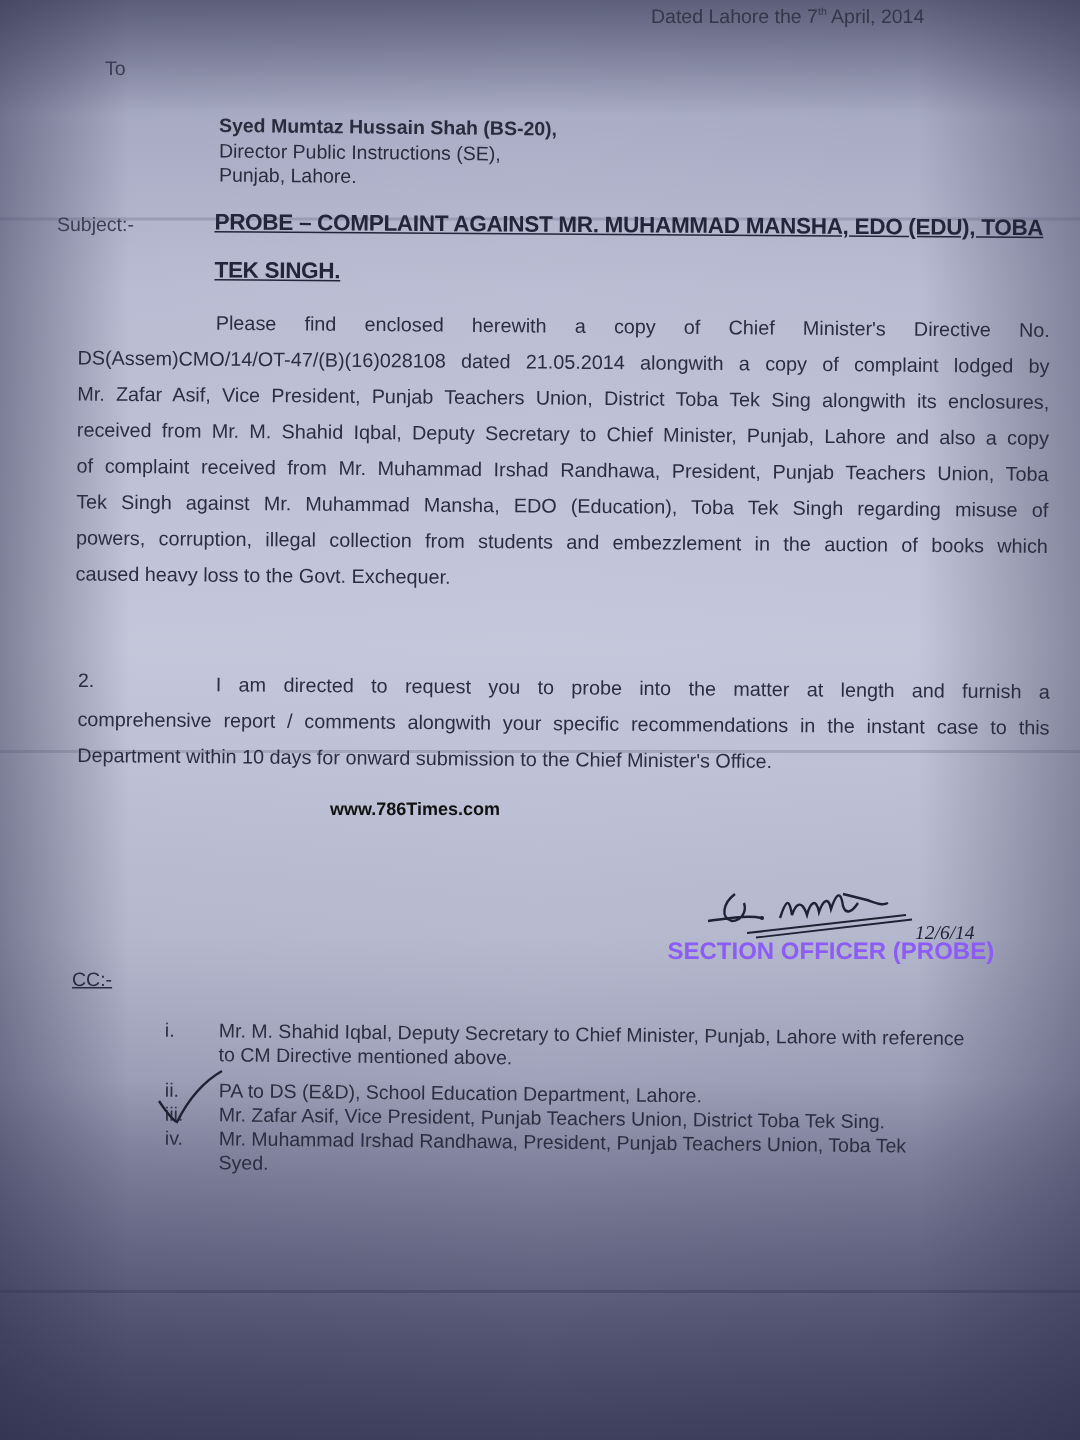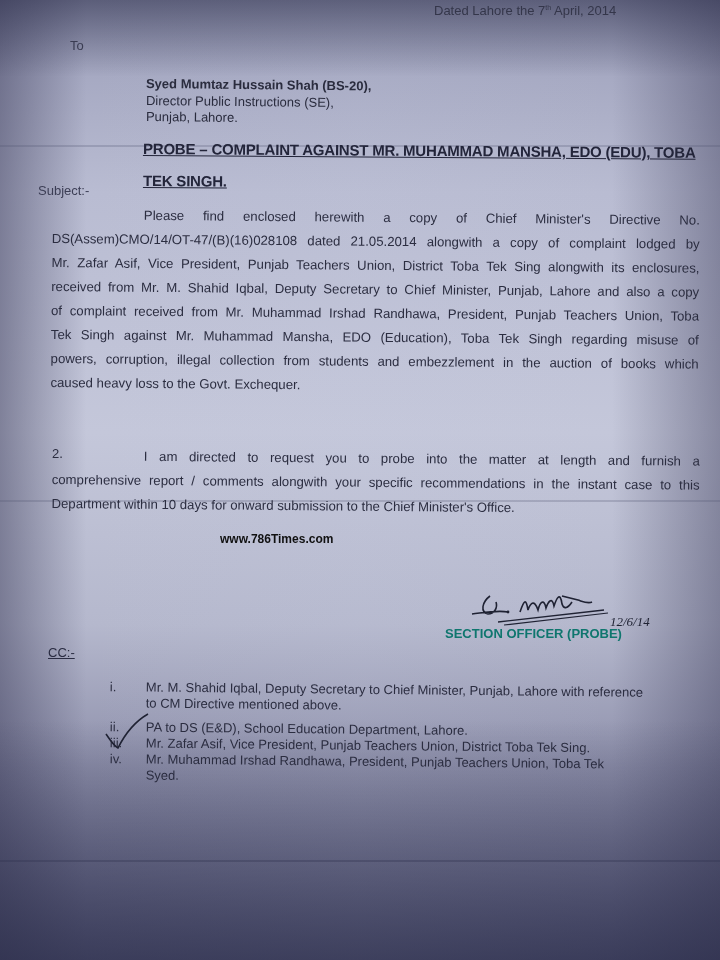--- a/index.html
+++ b/index.html
@@ -12,29 +12,29 @@
       linear-gradient(90deg, rgba(60,60,90,0.5) 0%, rgba(60,60,90,0) 12%, rgba(200,205,225,0.1) 50%, rgba(60,60,90,0) 85%, rgba(60,60,90,0.45) 100%),
       linear-gradient(180deg, #9a9db8 0%, #b9bcd2 20%, #c4c7da 45%, #b5b8cd 65%, #8e90ab 80%, #66688a 100%);
   }
   .fold { position:absolute; left:0; width:720px; height:2px; background:rgba(80,82,110,0.25); }
   .abs { position:absolute; white-space:nowrap; }
   .date { top:3px; left:434px; font-size:13px; color:#34364a; }
   .date sup { font-size:7px; }
   .to { top:38px; left:53px; font-size:13px; color:#3a3c52;margin-left:17px; }
   .addr { left:146px; font-size:13px; color:#2a2c3e; transform:rotate(0.6deg); transform-origin:left; }
   .addr.b { font-weight:bold; }
-  .subj-label { top:142px; left:38px; font-size:13px; color:#3c3e55;margin-top:41px; }
+  .subj-label { top:142px; left:38px; font-size:13px; color:#3c3e55; }
   .subj { left:143px; font-size:15px; font-weight:bold; text-decoration:underline; color:#23253a; letter-spacing:-0.2px; transform:rotate(0.4deg); transform-origin:left; }
   .para { position:absolute; left:52px; width:648px; font-size:13.2px; line-height:24px; color:#2b2d40; text-align:justify; transform:rotate(0.5deg); transform-origin:left top; }
   .para .line { display:block; height:24px; text-align:justify; text-align-last:justify; white-space:nowrap; }
   .para .line.last { text-align-last:left; }
   .indent { padding-left:92px; }
   .watermark { top:532px; left:220px; font-size:12px; font-weight:bold; color:#111; }
   .sig { top:582px; left:468px; }
-  .sig-title { top:626px; left:445px; font-size:13px; font-weight:bold; color:#0f766e; }
+  .sig-title { top:626px; left:445px; font-size:16px; font-weight:bold; color:#8b5cf6; }
   .cc { top:645px; left:48px; font-size:13px; font-weight:normal; text-decoration:underline; color:#2a2c42; }
   .cc-item { position:absolute; font-size:13px; line-height:16px; color:#2b2d40; transform:rotate(0.6deg); transform-origin:left top; }
   .cc-num { position:absolute; left:110px; width:30px; font-size:13px; color:#2b2d40; }
   .cc-text { position:absolute; left:146px; width:560px; }
 </style>
 </head>
 <body>
 
 <div class="fold" style="top:145px"></div>
 <div class="fold" style="top:500px"></div>

